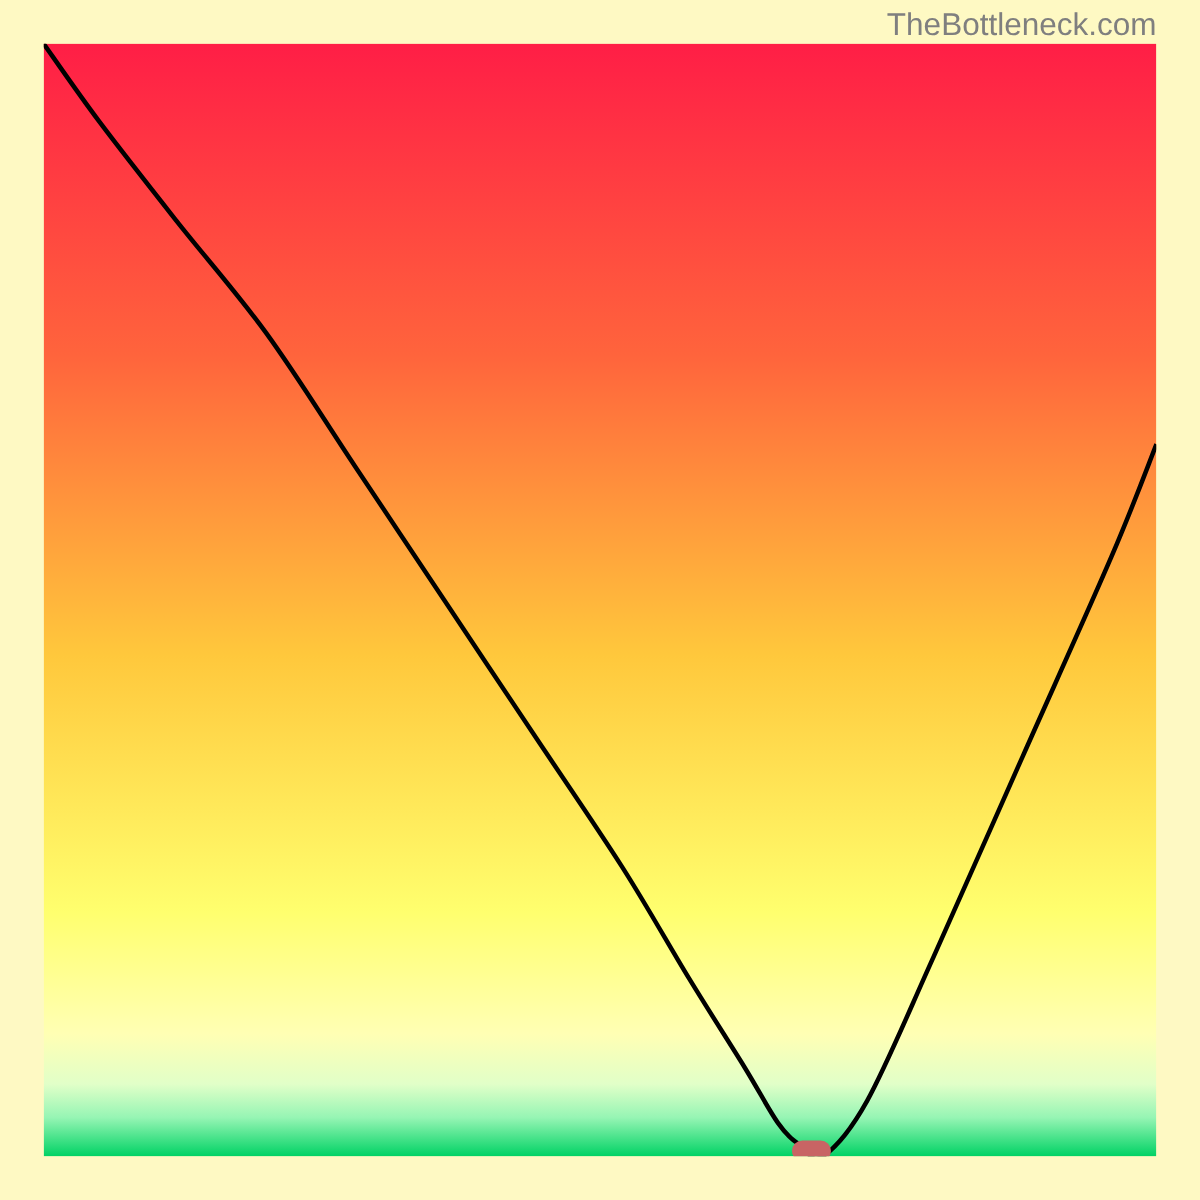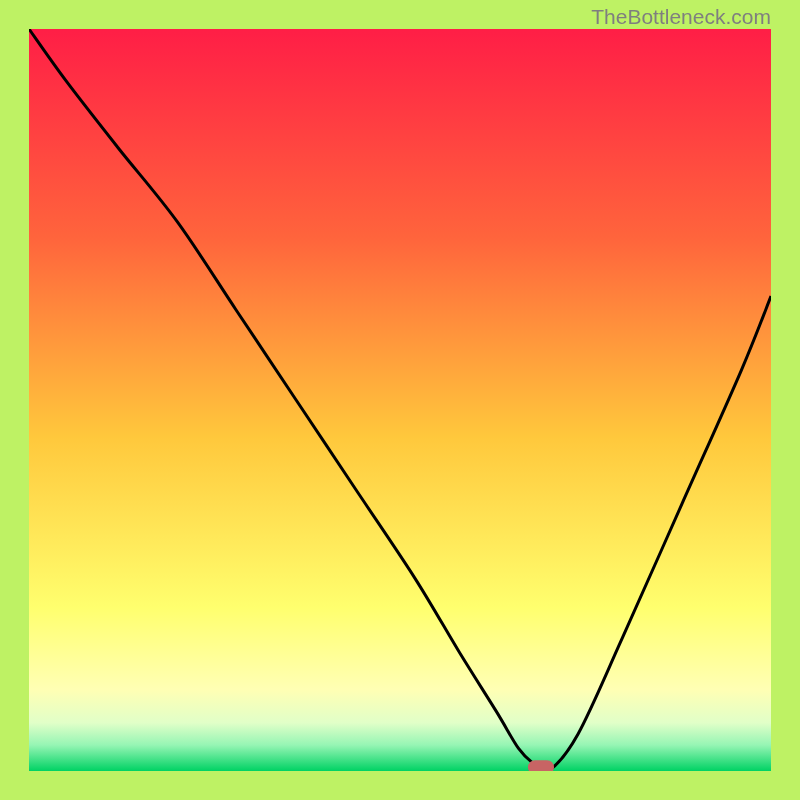--- a/index.html
+++ b/index.html
@@ -9,21 +9,21 @@
     height: 800px;
     background: #000;
     overflow: hidden;
   }
   .frame {
     position: absolute;
     left: 0;
     top: 0;
     width: 800px;
     height: 800px;
-    background: #bef264;
+    background: #fef9c3;
   }
   .plot {
     position: absolute;
     left: 29px;
     top: 29px;
     width: 742px;
     height: 742px;
     overflow: hidden;
   }
   .watermark {

